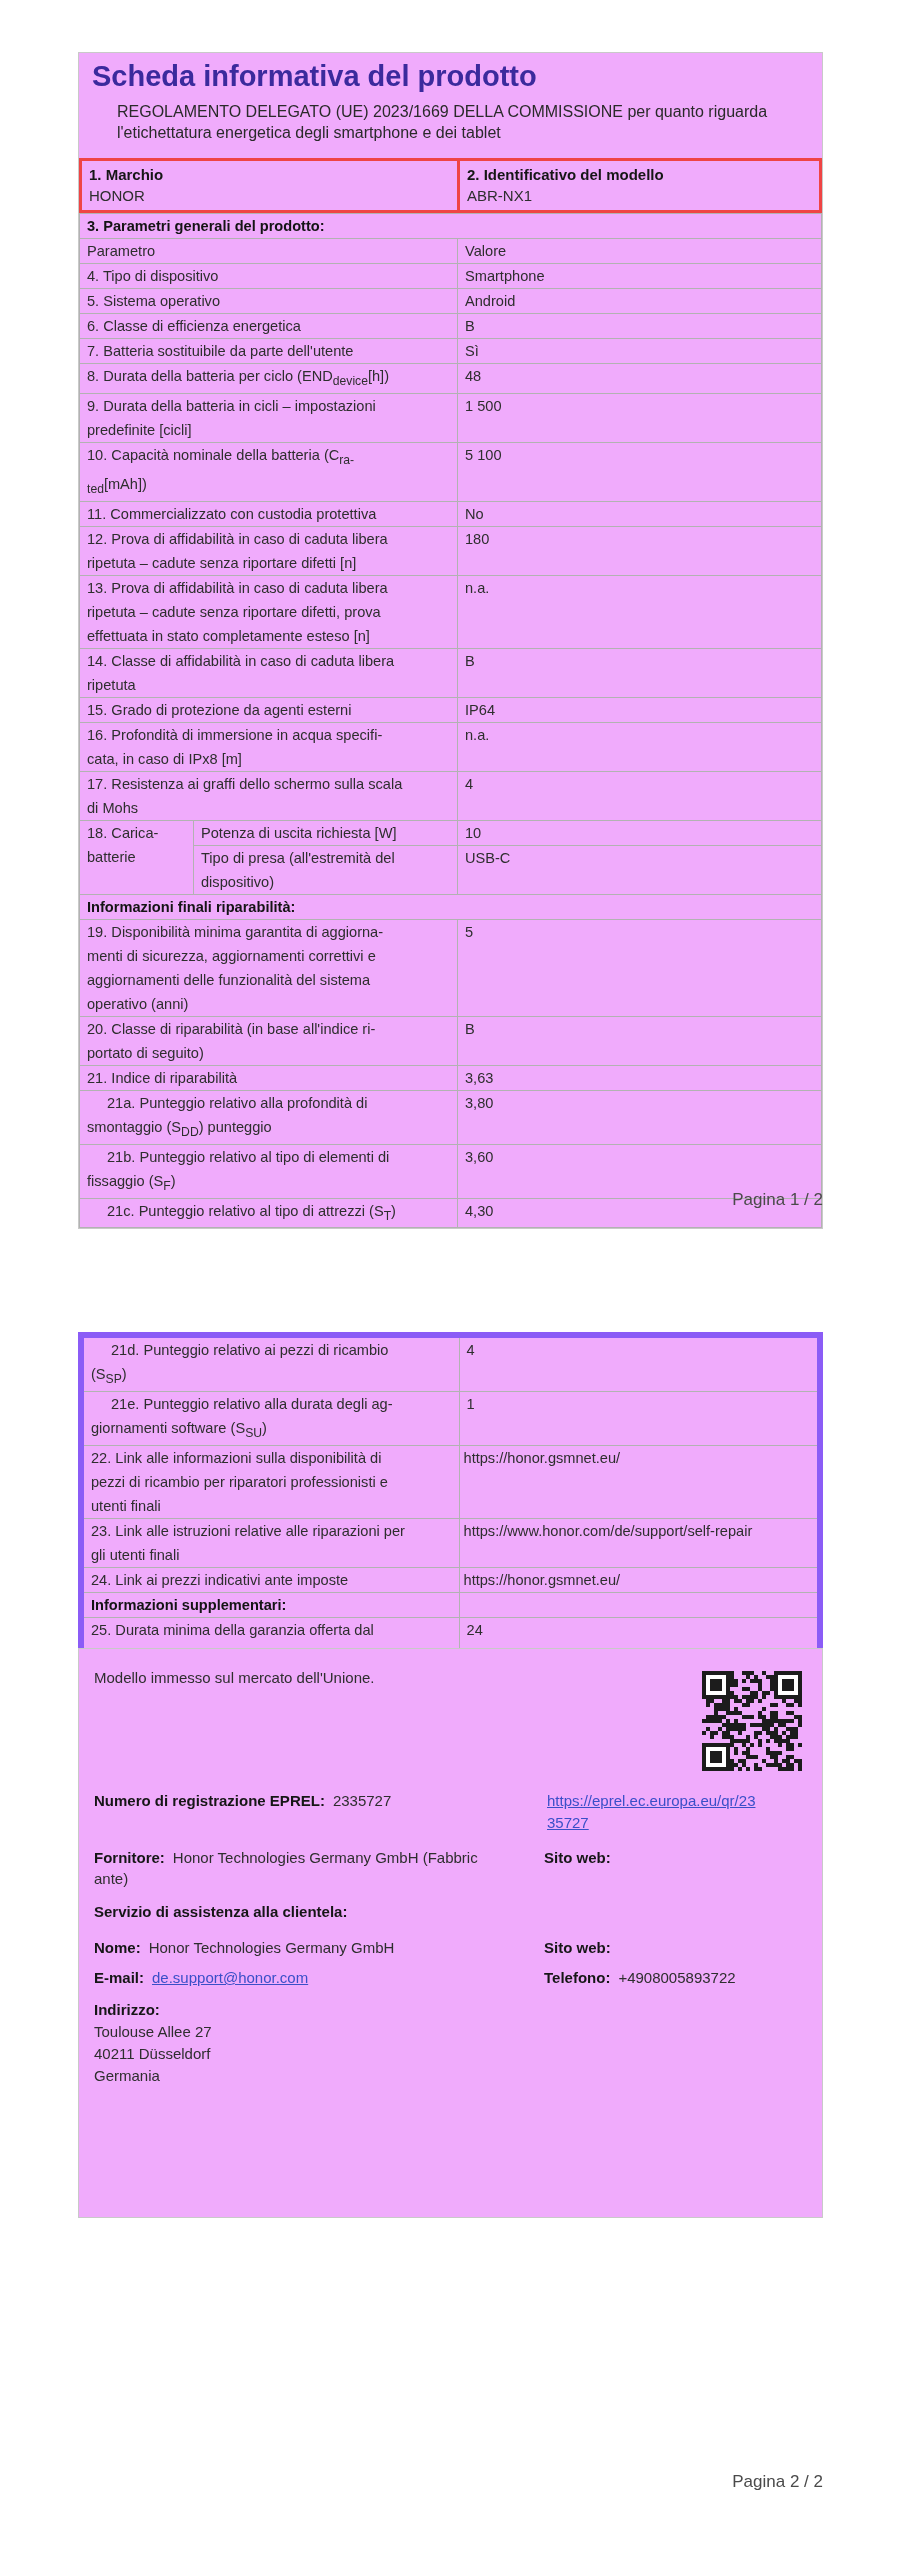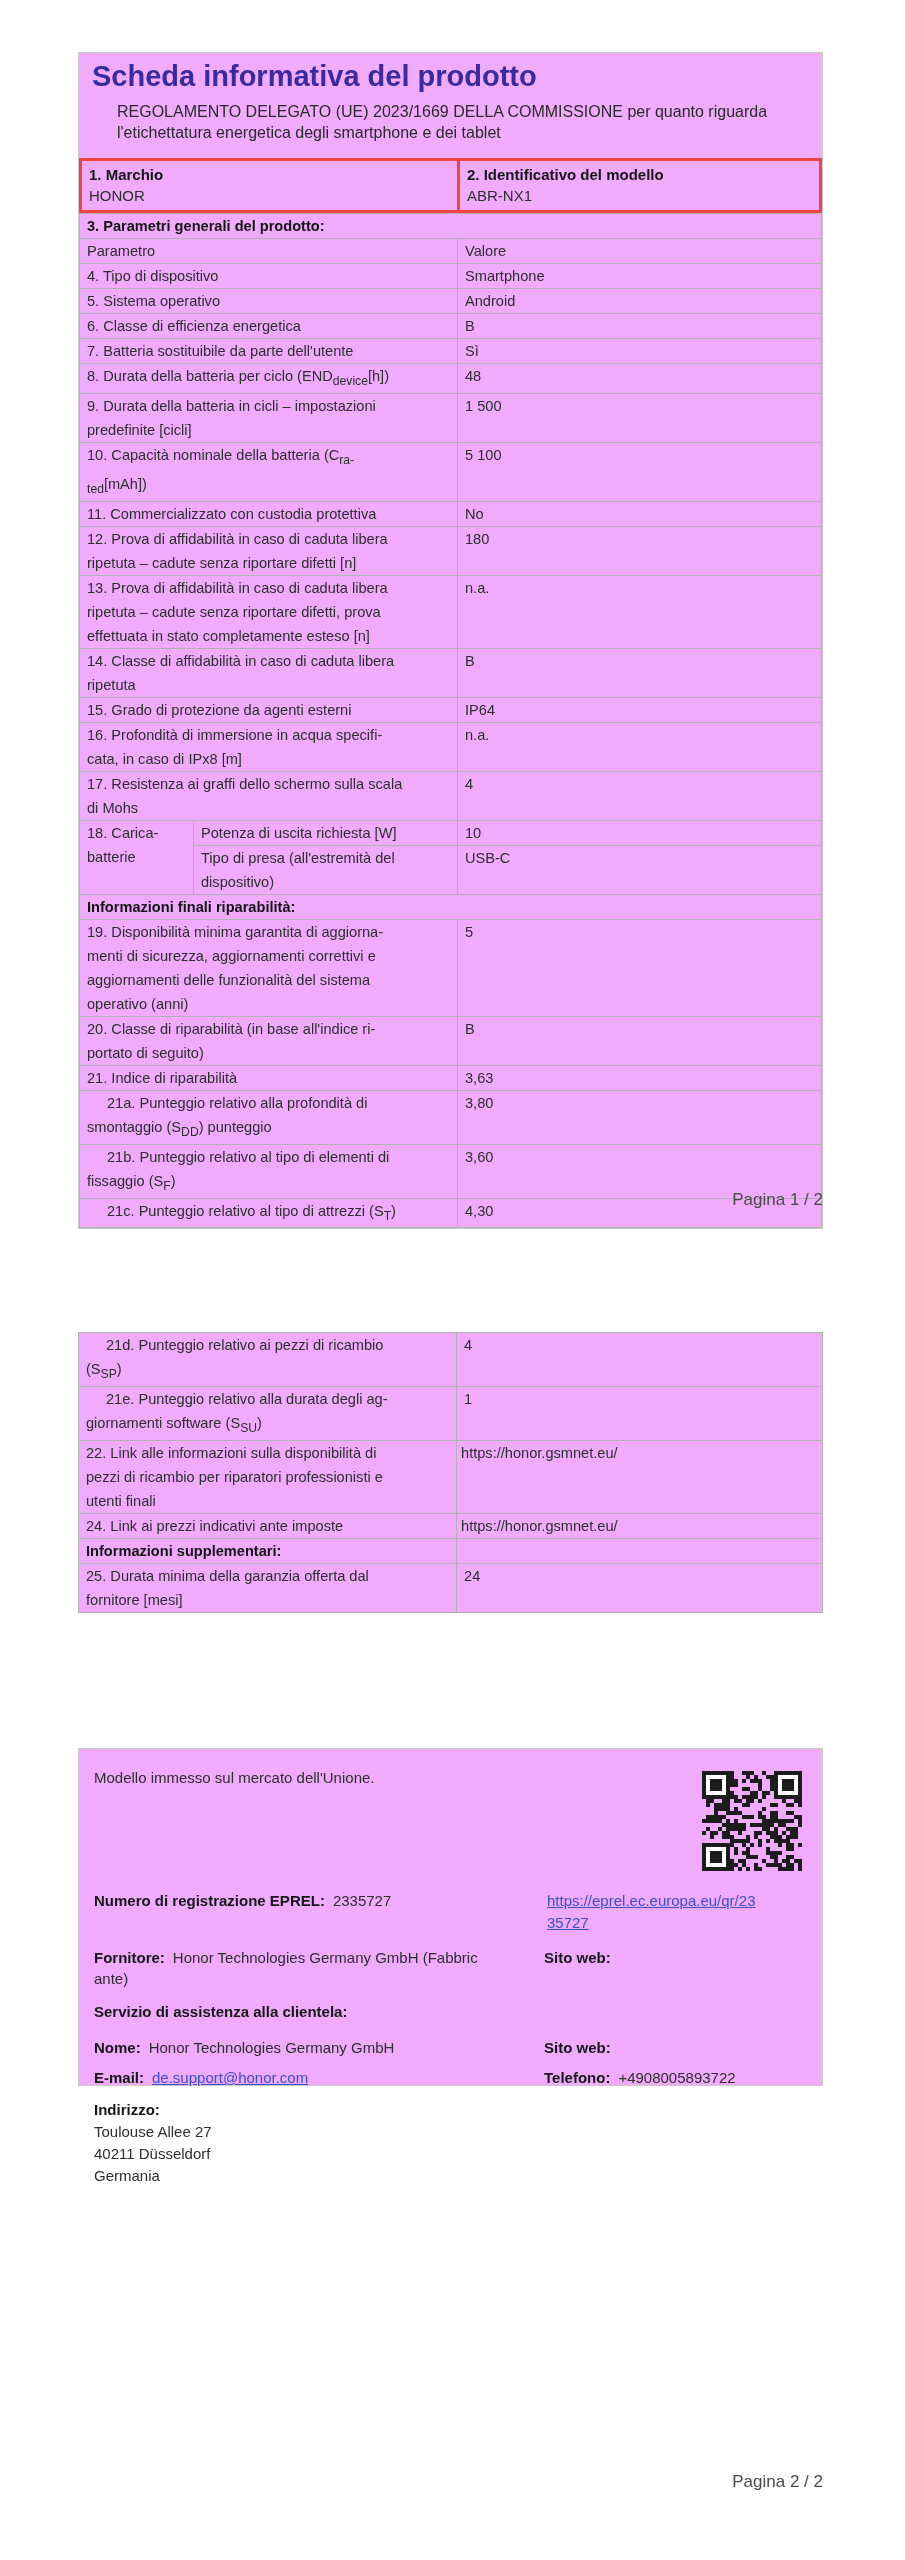--- a/index.html
+++ b/index.html
@@ -20,23 +20,23 @@
   .hlabel{font-weight:bold;line-height:21px;color:#161616;display:block;}
   .hvalue{line-height:21px;display:block;}
 
   .ptable{font-size:14.6px;}
   .ptable td{border:1px solid #b2b2b2;padding:0 7px;line-height:24px;vertical-align:top;overflow:hidden;}
   .ptable td.section{font-weight:bold;color:#141414;}
   .ptable td.indent{text-indent:20px;}
   .ptable td.vindent{padding-left:4px;}
 
   #page2-table-box{top:1332px;border:none;}
-  #page2-table-box .ptable{border:1px solid #8b5cf6;}
-
-  #union-box{top:1748px;height:338px;}
+  #page2-table-box .ptable{border:6px solid #8b5cf6;}
+
+  #union-box{top:1648px;height:570px;}
   #union-box .abs{position:absolute;font-size:15px;line-height:21px;}
   .blabel{font-weight:bold;color:#161616;}
   .bvalue{margin-left:8px;}
   .prewrap{white-space:pre-line;}
   a.doclink,.doclink{color:#3a4fc8;text-decoration:underline;cursor:pointer;}
   #qr{position:absolute;top:22px;left:623px;width:100px;height:100px;}
 
   .page-footer{position:absolute;right:82px;font-size:17px;color:#4a4a4a;}
   #footer1{top:1190px;}
   #footer2{top:2472px;}
@@ -193,20 +193,24 @@
           <td class="indent" colspan="2">21d. Punteggio relativo ai pezzi di ricambio<br>(S<sub>SP</sub>)</td>
           <td>4</td>
         </tr>
         <tr>
           <td class="indent" colspan="2">21e. Punteggio relativo alla durata degli ag-<br>giornamenti software (S<sub>SU</sub>)</td>
           <td>1</td>
         </tr>
         <tr>
           <td colspan="2">22. Link alle informazioni sulla disponibilità di<br>pezzi di ricambio per riparatori professionisti e<br>utenti finali</td>
           <td class="vindent">https://honor.gsmnet.eu/</td>
+        </tr>
+        <tr>
+          <td colspan="2">23. Link alle istruzioni relative alle riparazioni per<br>gli utenti finali</td>
+          <td class="vindent">https://www.honor.com/de/support/self-repair</td>
         </tr>
         <tr>
           <td colspan="2">24. Link ai prezzi indicativi ante imposte</td>
           <td class="vindent">https://honor.gsmnet.eu/</td>
         </tr>
         <tr>
           <td class="section" colspan="2">Informazioni supplementari:</td>
           <td></td>
         </tr>
         <tr>

